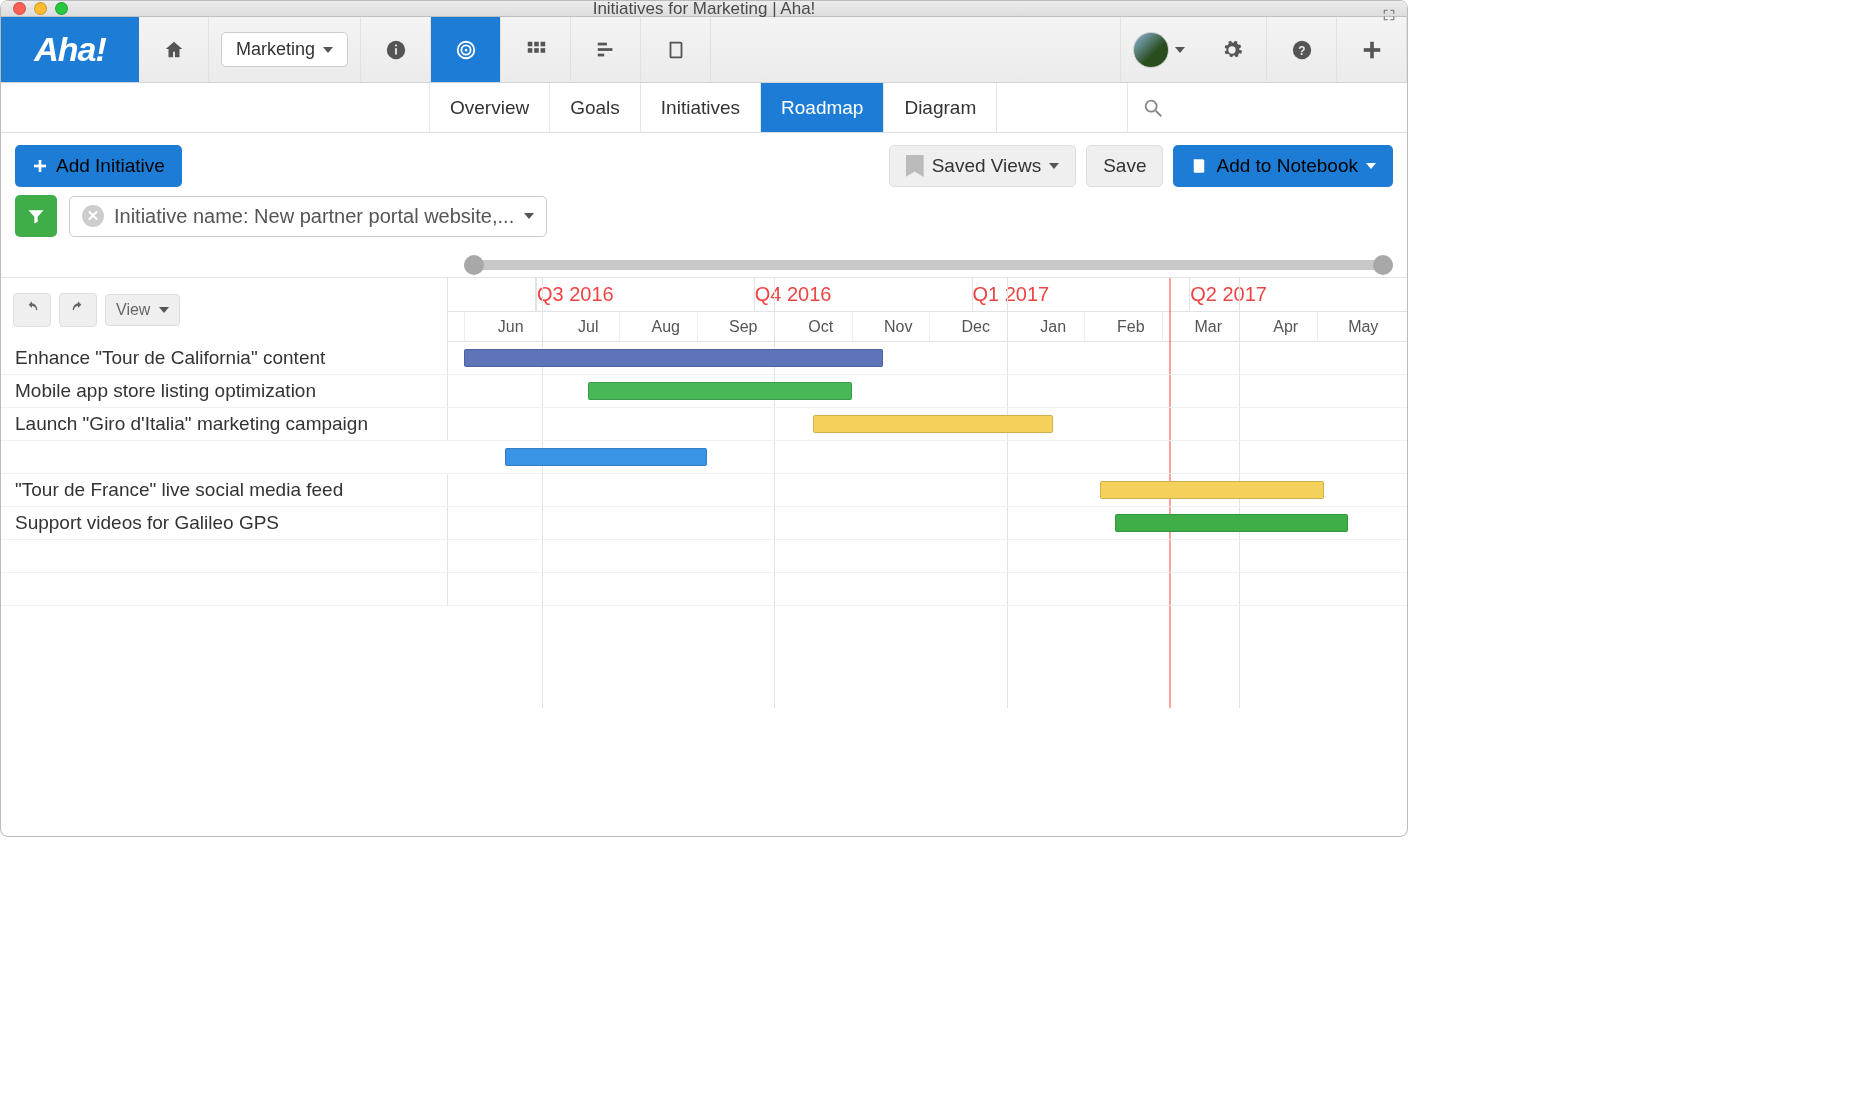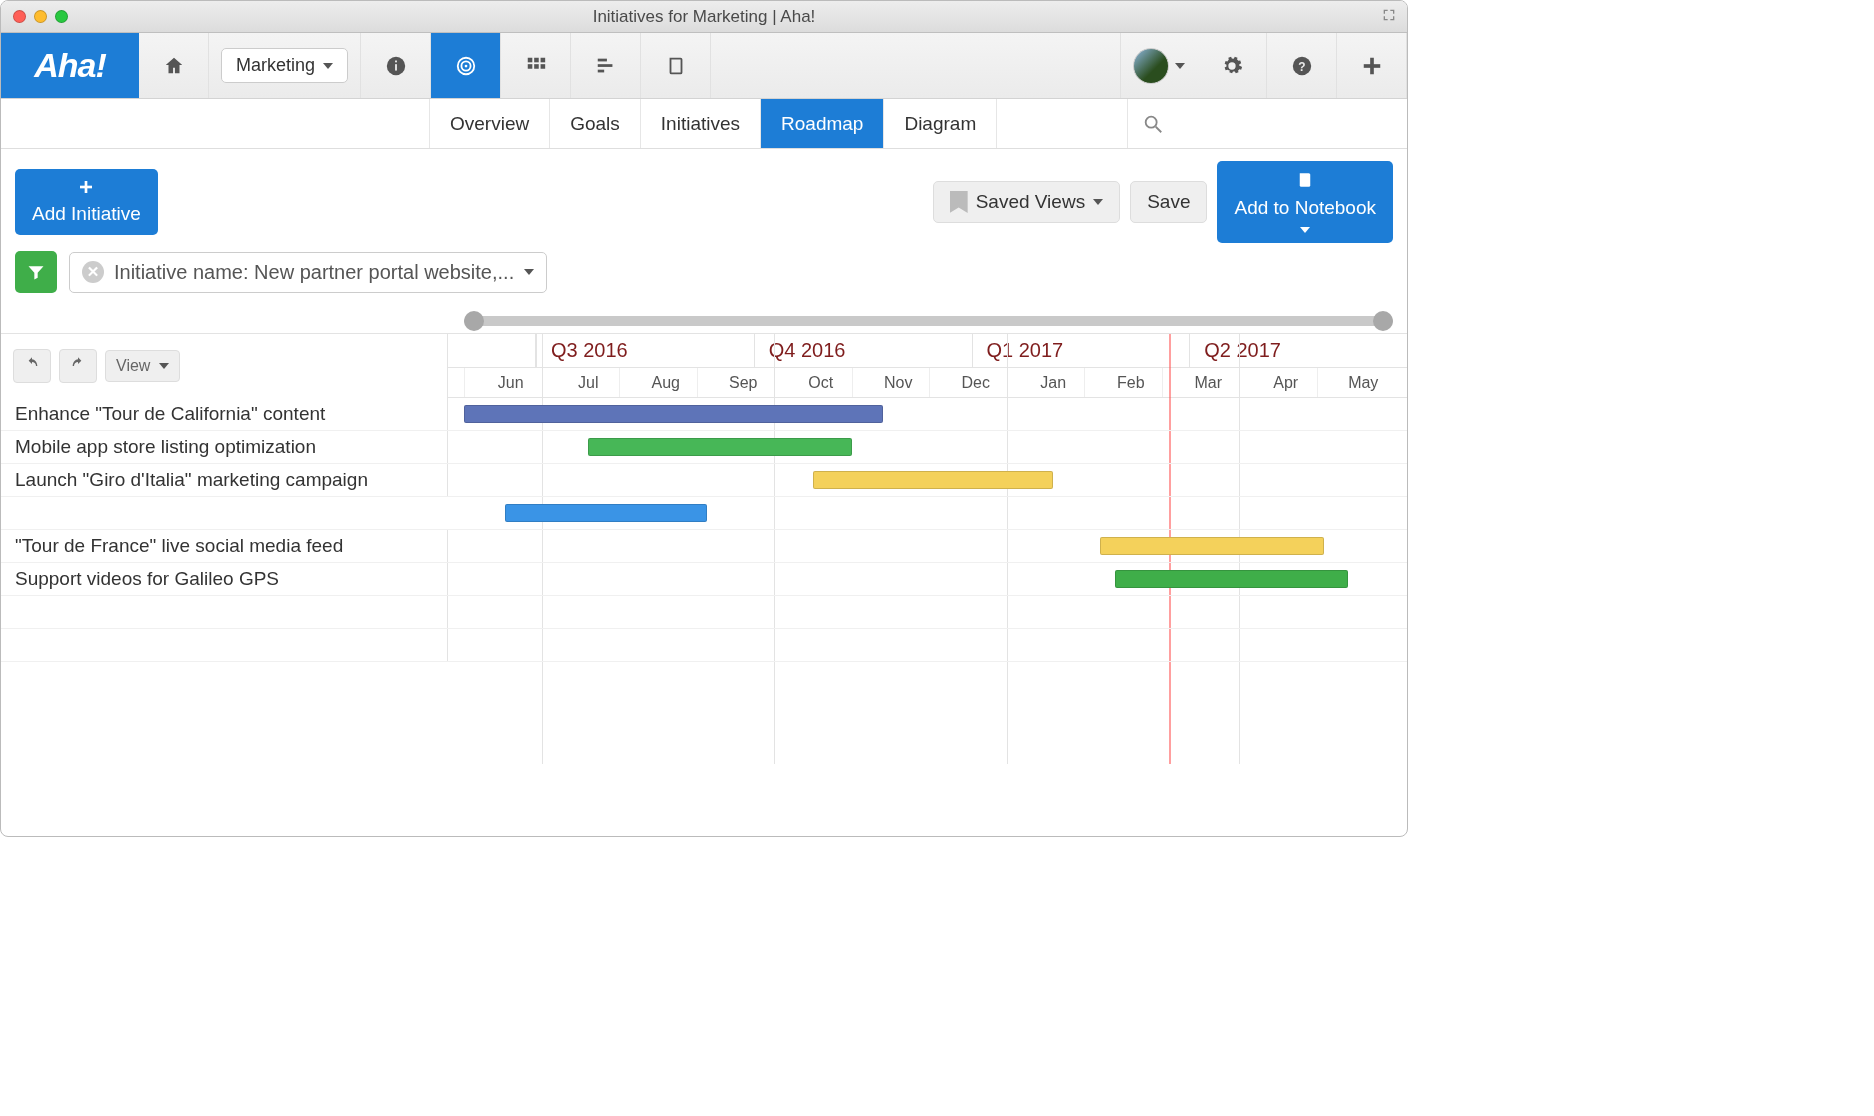--- a/index.html
+++ b/index.html
@@ -10,21 +10,21 @@
     background: #fff;
     width: 1408px;
     height: 837px;
     border: 1px solid #bbb;
     border-radius: 8px;
     overflow: hidden;
     position: relative;
   }
   
   .titlebar {
-    height: 32px;
+    height: 16px;
     background: linear-gradient(#ededed, #dcdcdc);
     border-bottom: 1px solid #bfbfbf;
     display: flex;
     align-items: center;
     position: relative;
   }
   .traffic-lights { display: flex; gap: 8px; margin-left: 12px; }
   .tl { width: 13px; height: 13px; border-radius: 50%; border: 1px solid rgba(0,0,0,0.2); }
   .tl.red { background:#ff5f57; } .tl.yellow{background:#febc2e;} .tl.green{background:#28c840;}
   .title-center {
@@ -77,21 +77,21 @@
   .tabs-spacer { flex:0 0 428px; }
   .tab { padding:0 20px; display:flex; align-items:center; font-size:19px; color:#333; border-left:1px solid #e6e6e6; cursor:pointer;}
   .tab:first-of-type { border-left:1px solid #e6e6e6; }
   .tab.active { background:#1d7dd6; color:#fff;text-align:center; }
   .tab:last-of-type { border-right:1px solid #e6e6e6; }
   .search-wrap { margin-left:auto; display:flex; align-items:center; padding:0 14px; border-left:1px solid #e6e6e6; width:280px;}
   .search-icon { color:#888; }
   
   .actionbar { padding:12px 14px 8px 14px; display:flex; align-items:center; gap:10px; }
   .btn { border-radius:5px; padding:9px 16px; font-size:19px; display:inline-flex; align-items:center; gap:8px; cursor:pointer; border:1px solid transparent;}
-  .btn-primary { background:#1d7dd6; color:#ffffff;flex-direction:column; }
+  .btn-primary { background:#1d7dd6; color:#000000; }
   .btn-light { background:#efefef; color:#333; border-color:#ddd; }
   .actionbar .right { margin-left:auto; display:flex; gap:10px; align-items:center;}
   .bookmark { width:18px; height:22px; background:#bbb; clip-path: polygon(0 0,100% 0,100% 100%,50% 75%,0 100%);}
   
   .filterbar { padding:0 14px 10px 14px; display:flex; align-items:center; gap:12px;}
   .filter-btn { width:42px; height:42px; background:#3fae49; color:#fff; border-radius:5px; display:flex; align-items:center; justify-content:center; cursor:pointer;}
   .filter-chip {
     border:1px solid #ccc; border-radius:5px; padding:8px 12px; display:flex; align-items:center; gap:10px;
     font-size:20px; color:#555; background:#fff;
   }
@@ -105,21 +105,21 @@
   .slider-track { position:absolute; left:0; right:0; top:13px; height:10px; background:#c9c9c9; border-radius:5px;}
   .slider-thumb { position:absolute; top:8px; width:20px; height:20px; border-radius:50%; background:#a8a8a8;}
   .gantt-head { display:flex; border-top:1px solid #e3e3e3; }
   .left-head {
     width:447px; padding:10px 12px; display:flex; align-items:center; gap:8px;
     border-right:1px solid #e3e3e3;
   }
   .mini-btn { background:#efefef; border:1px solid #ddd; border-radius:4px; padding:6px 10px; cursor:pointer; color:#666; font-size:16px;}
   .timeline-head { flex:1; position:relative; }
   .quarters { display:flex; height:34px; border-bottom:1px solid #e3e3e3; }
-  .quarter { flex:1; border-left:1px solid #e3e3e3; color:#7f1d1d; font-size:20px; display:flex; align-items:center; padding-left:14px;}
+  .quarter { flex:1; border-left:1px solid #e3e3e3; color:#ef4444; font-size:20px; display:flex; align-items:center; }
   .quarter:first-child { border-left:none; }
   .q-pad { width:88px; border-right:1px solid #e3e3e3;}
   .months { display:flex; height:30px; border-bottom:1px solid #e3e3e3;}
   .month { width:77.5px; border-left:1px solid #eee; color:#555; font-size:16px; display:flex; align-items:center; justify-content:center;padding-left:15px;}
   .m-pad { width:16px; }
   .gantt-body { position:relative; }
   .row { display:flex; height:33px; border-bottom:1px solid #f0f0f0;}
   .row-label { width:447px; padding:5px 14px; font-size:19px; color:#333; border-right:1px solid #e3e3e3; white-space:nowrap;}
   .row-chart { flex:1; position:relative; }
   .q-line { position:absolute; top:0; width:1px; background:#e3e3e3; height:430px; pointer-events:none;}

